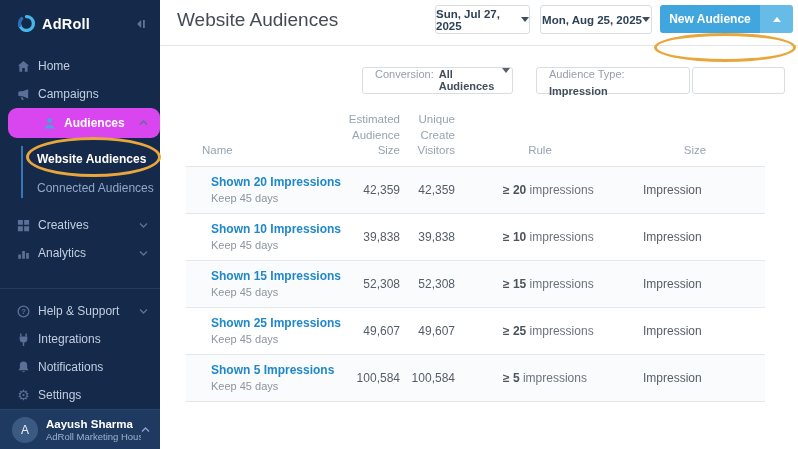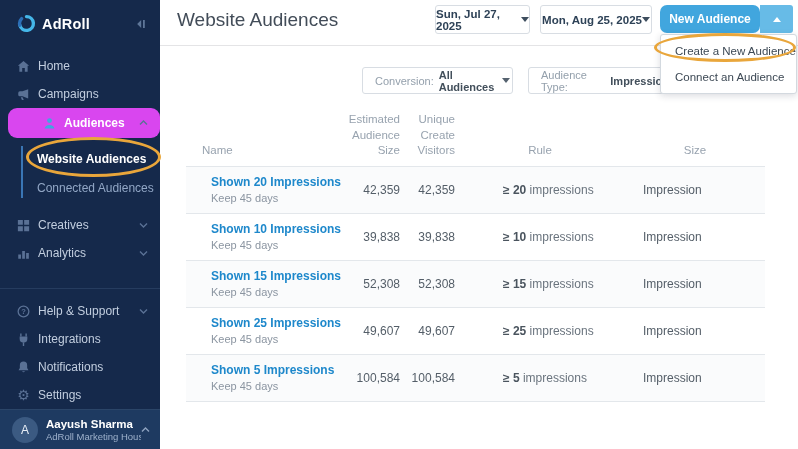--- a/index.html
+++ b/index.html
@@ -64,29 +64,29 @@
   }
   .date-start { left:275px; width:95px; }
   .date-end { left:380px; width:112px; }
   .caret-dn { width:0; height:0; border-left:4px solid transparent; border-right:4px solid transparent; border-top:5px solid #3E4E5E; }
   .caret-up-w { width:0; height:0; border-left:4px solid transparent; border-right:4px solid transparent; border-bottom:5px solid #fff; }
 
   .new-aud-btn {
     position:absolute; left:500px; top:5px; width:133px; height:28px; border-radius:3px; overflow:hidden;
     display:flex; cursor:pointer;
   }
-  .nab-main { flex:1; background:#41A6DE; color:#fff; font-size:12px; font-weight:bold; display:flex; align-items:center; justify-content:center;border-radius:7px; }
+  .nab-main { flex:1; background:#41A6DE; color:#fff; font-size:12px; font-weight:bold; display:flex; align-items:center; justify-content:center; }
   .nab-arrow { width:33px; background:#67BBE7; display:flex; align-items:center; justify-content:center; }
 
   .filter-box {
     position:absolute; top:67px; height:27px; background:#fff; border:1px solid #D8DDE3; border-radius:3px;
-    display:flex; align-items:center; padding:0 12px; gap:5px; font-size:11px; cursor:pointer;
+    display:flex; align-items:flex-start; padding:0 12px; gap:5px; font-size:11px; cursor:pointer;
   }
   .filter-conversion { left:202px; width:151px; }
-  .filter-type { left:368px; width:154px; }
+  .filter-type { left:376px; width:154px;flex-direction:column; }
   .filter-hidden { left:532px; width:93px; }
   .f-label { color:#94A0AC; }
   .f-value { color:#424F5B; font-weight:bold; }
   .filter-box .caret-dn { margin-left:3px; border-top-color:#55626F; }
 
   .dropdown {
     position:absolute; left:500px; top:34px; width:137px; background:#fff;
     border:1px solid #D3D9DF; border-radius:3px; box-shadow:0 2px 7px rgba(30,40,60,.16);
     padding:3px 0; z-index:5;
   }
@@ -287,24 +287,20 @@
     <span class="f-label">Conversion:</span>
     <span class="f-value">All Audiences</span>
     <span class="caret-dn"></span>
   </div>
   <div class="filter-box filter-type">
     <span class="f-label">Audience Type:</span>
     <span class="f-value">Impression</span>
   </div>
   <div class="filter-box filter-hidden"></div>
 
-  <div class="dropdown">
-    <div class="dd-item">Create a New Audience</div>
-    <div class="dd-item">Connect an Audience</div>
-  </div>
 
   <div class="aud-table">
     <div class="t-grid t-head">
       <div class="th th-name">Name</div>
       <div class="th th-num">Estimated Audience Size</div>
       <div class="th th-num">Unique Create Visitors</div>
       <div class="th th-mid">Rule</div>
       <div class="th th-mid">Size</div>
     </div>
 

